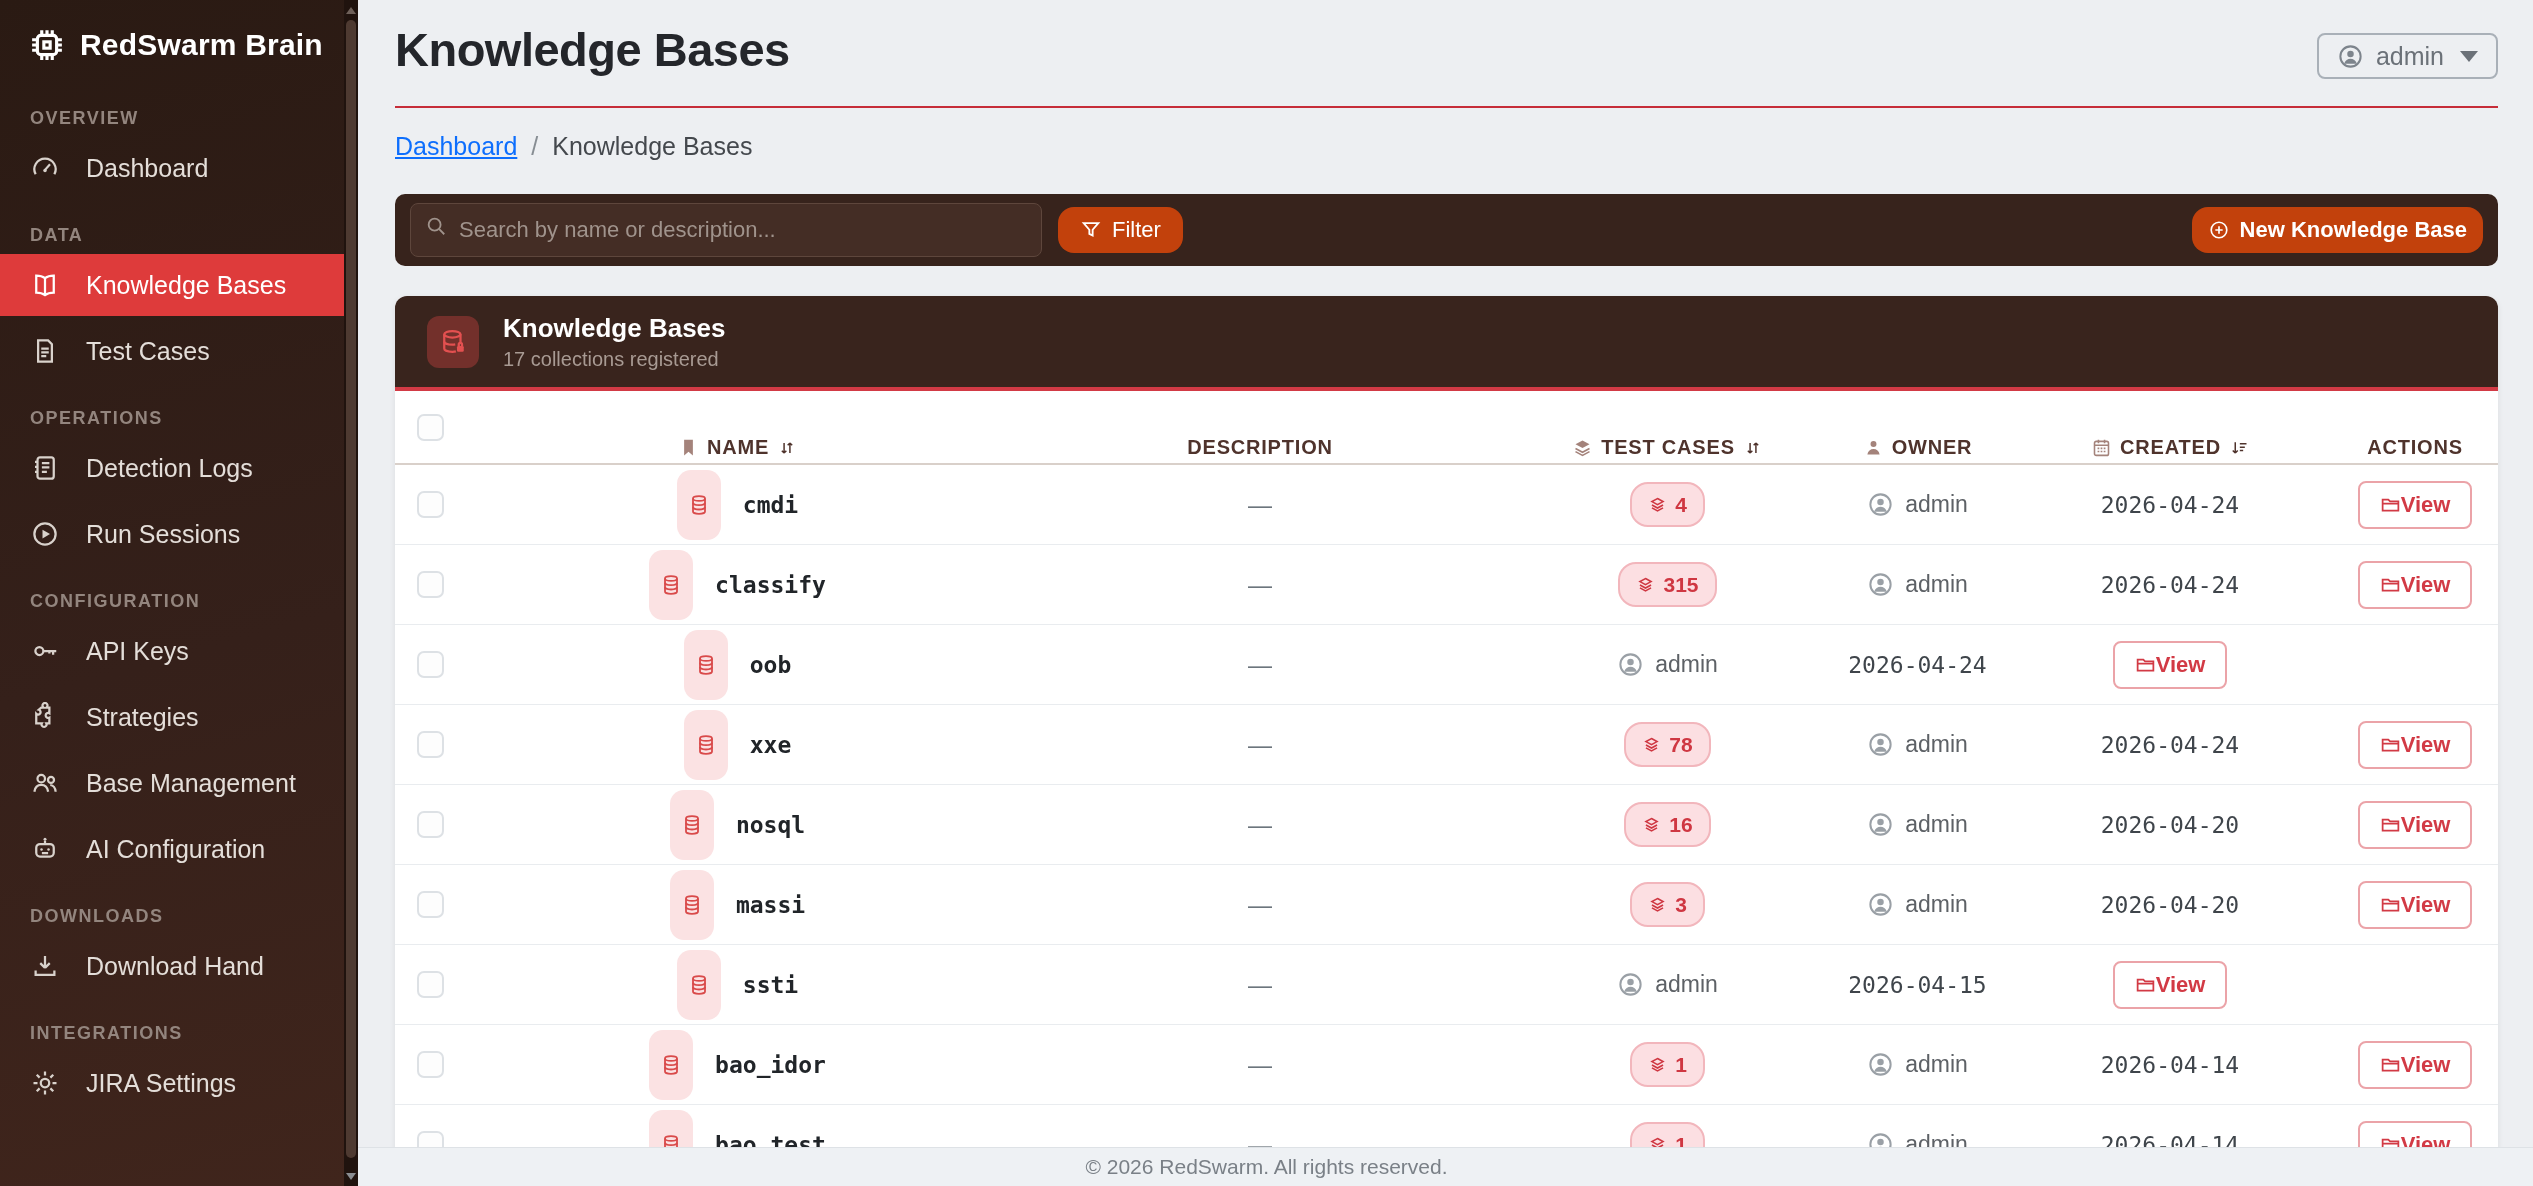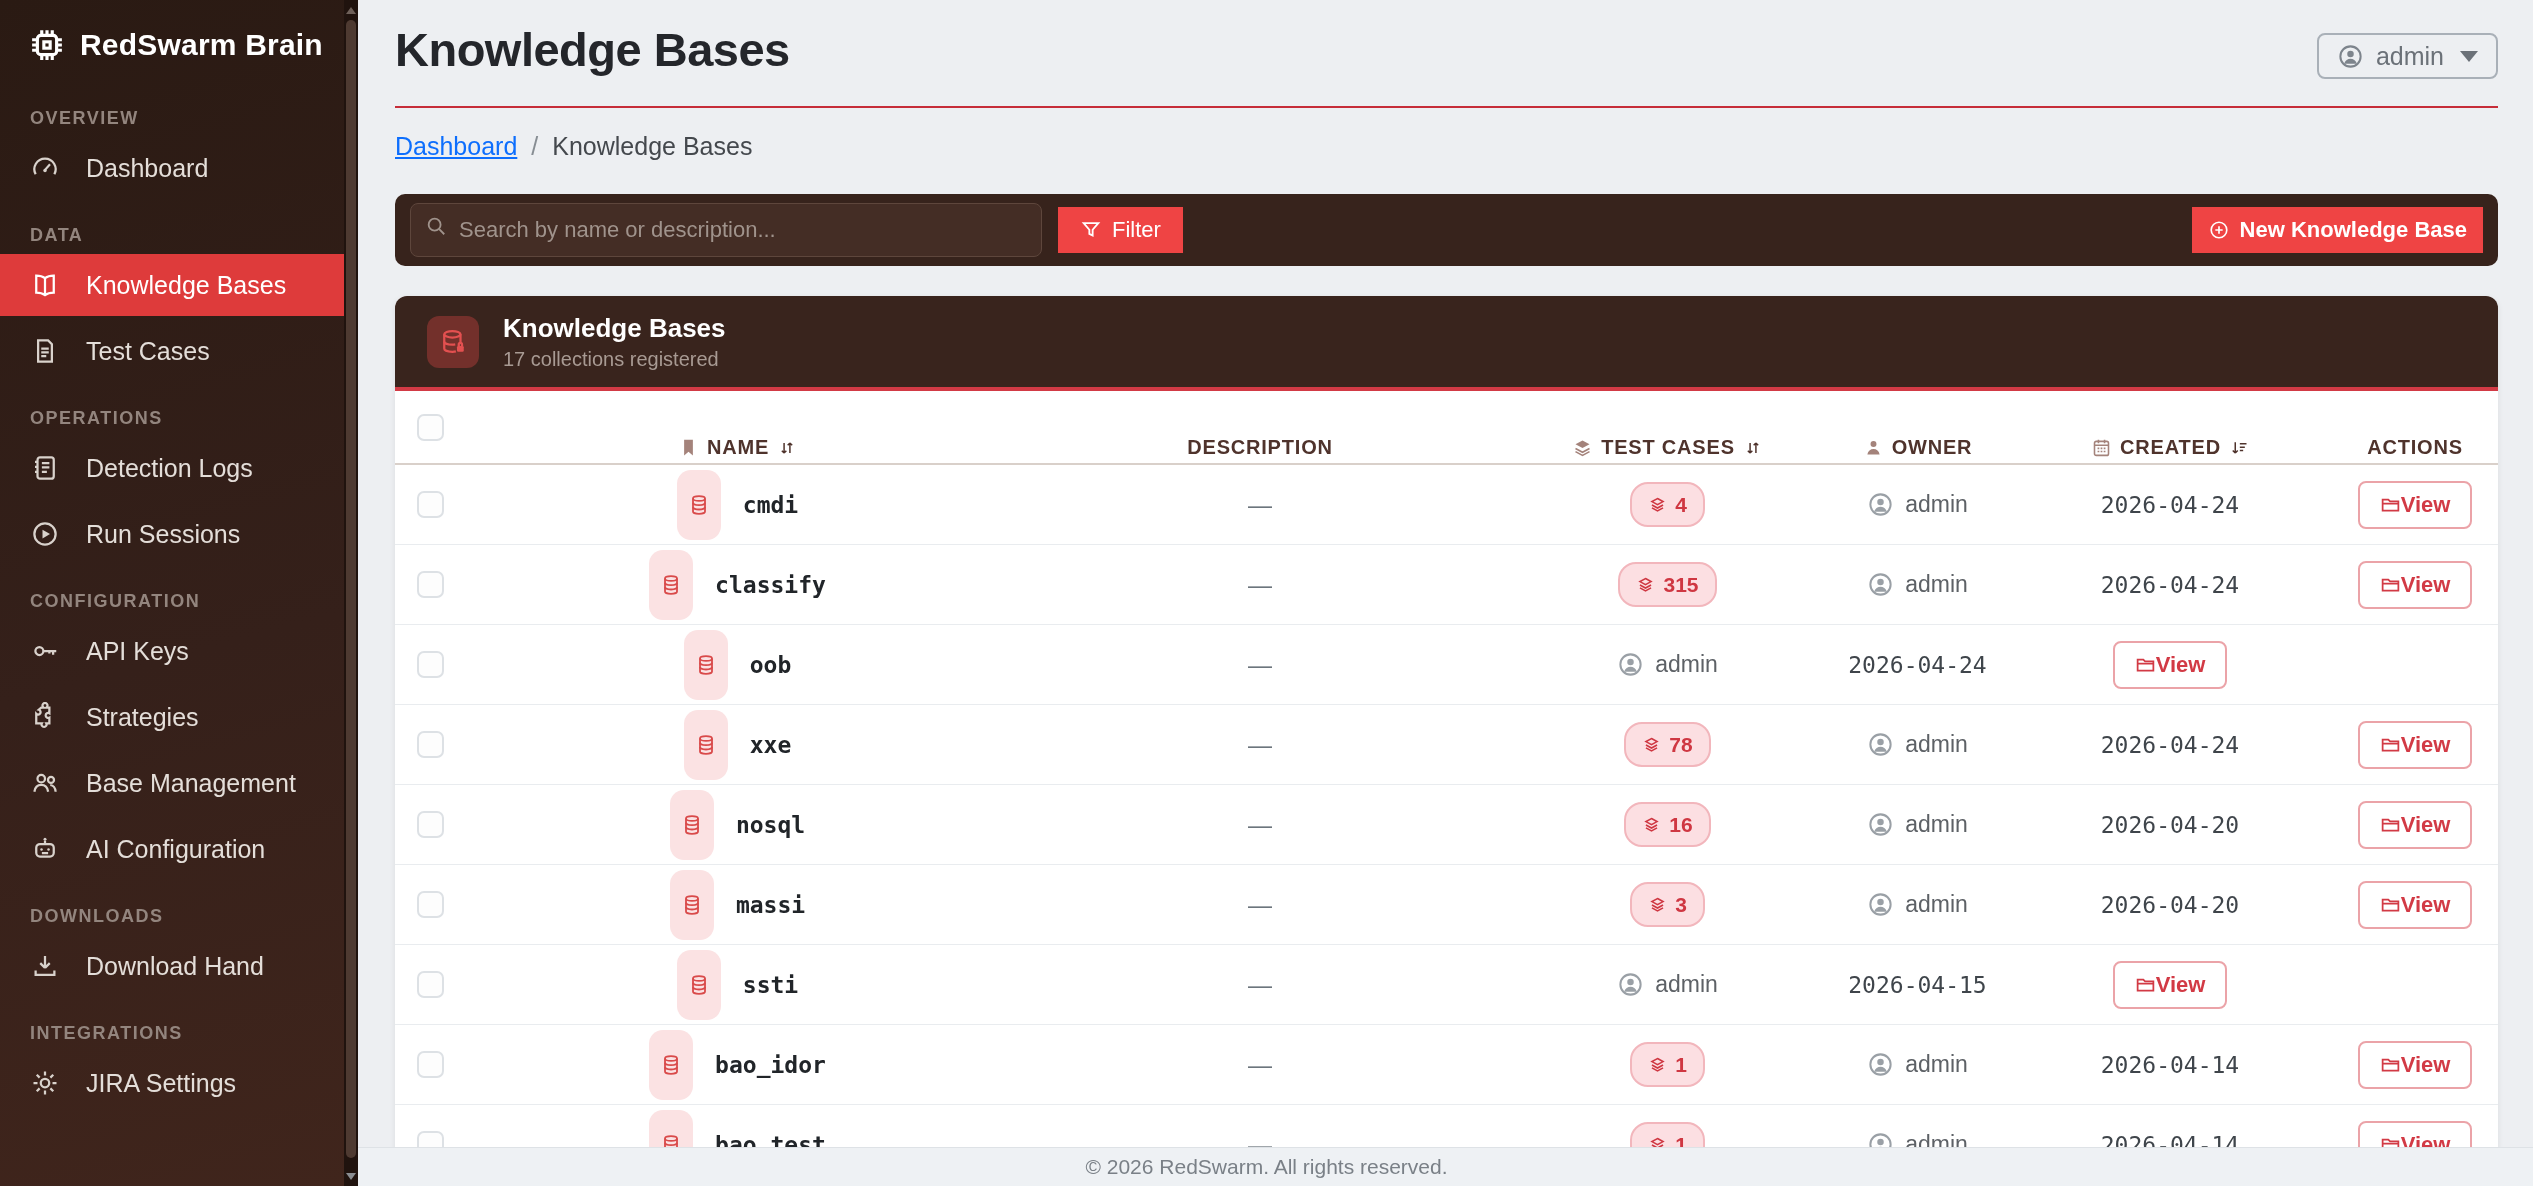--- a/index.html
+++ b/index.html
@@ -40,22 +40,22 @@
   .crumb-current { color:#44484d; }
 
   
   .toolbar { position:absolute; left:37px; right:35px; top:194px; height:72px; background:#37231c; border-radius:10px;
     display:flex; align-items:center; padding:0 15px; }
   .search-wrap { position:relative; width:632px; height:54px; }
   .search-wrap svg { position:absolute; left:15px; top:12px; width:22px; height:22px; color:#a0938c; }
   .search-input { width:100%; height:100%; background:#442d25; border:1px solid #5e463c; border-radius:8px;
     color:#d9cfc9; font-size:22px; padding:0 16px 0 48px; outline:none; font-family:"Liberation Sans", sans-serif; }
   .search-input::placeholder { color:#a0938c; }
-  .btn-red { display:flex; align-items:center; gap:10px; height:46px; padding:0 22px; background:#ef4444; border:none;
-    border-radius:0; color:#ffffff; font-size:22px; cursor:pointer; font-family:"Liberation Sans", sans-serif; }
+  .btn-red { display:flex; align-items:center; gap:10px; height:46px; padding:0 22px; background:#c2410c; border:none;
+    border-radius:16px; color:#ffffff; font-size:22px; cursor:pointer; font-family:"Liberation Sans", sans-serif; }
   .btn-red svg { width:22px; height:22px; }
   .filter-btn { margin-left:16px; }
   .tb-spacer { flex:1; }
   .new-btn { padding:0 16px; font-weight:600; }
 
   
   .card { position:absolute; left:37px; right:35px; top:296px; background:#ffffff; border-radius:12px; overflow:hidden;
     box-shadow:0 2px 6px rgba(0,0,0,0.08); }
   .card-header { height:95px; background:#39241d; display:flex; align-items:center; gap:24px; padding:0 32px; border-bottom:4px solid #d23a45; }
   .card-icon { width:52px; height:52px; border-radius:12px; background:#73302b; display:flex; align-items:center; justify-content:center; }

